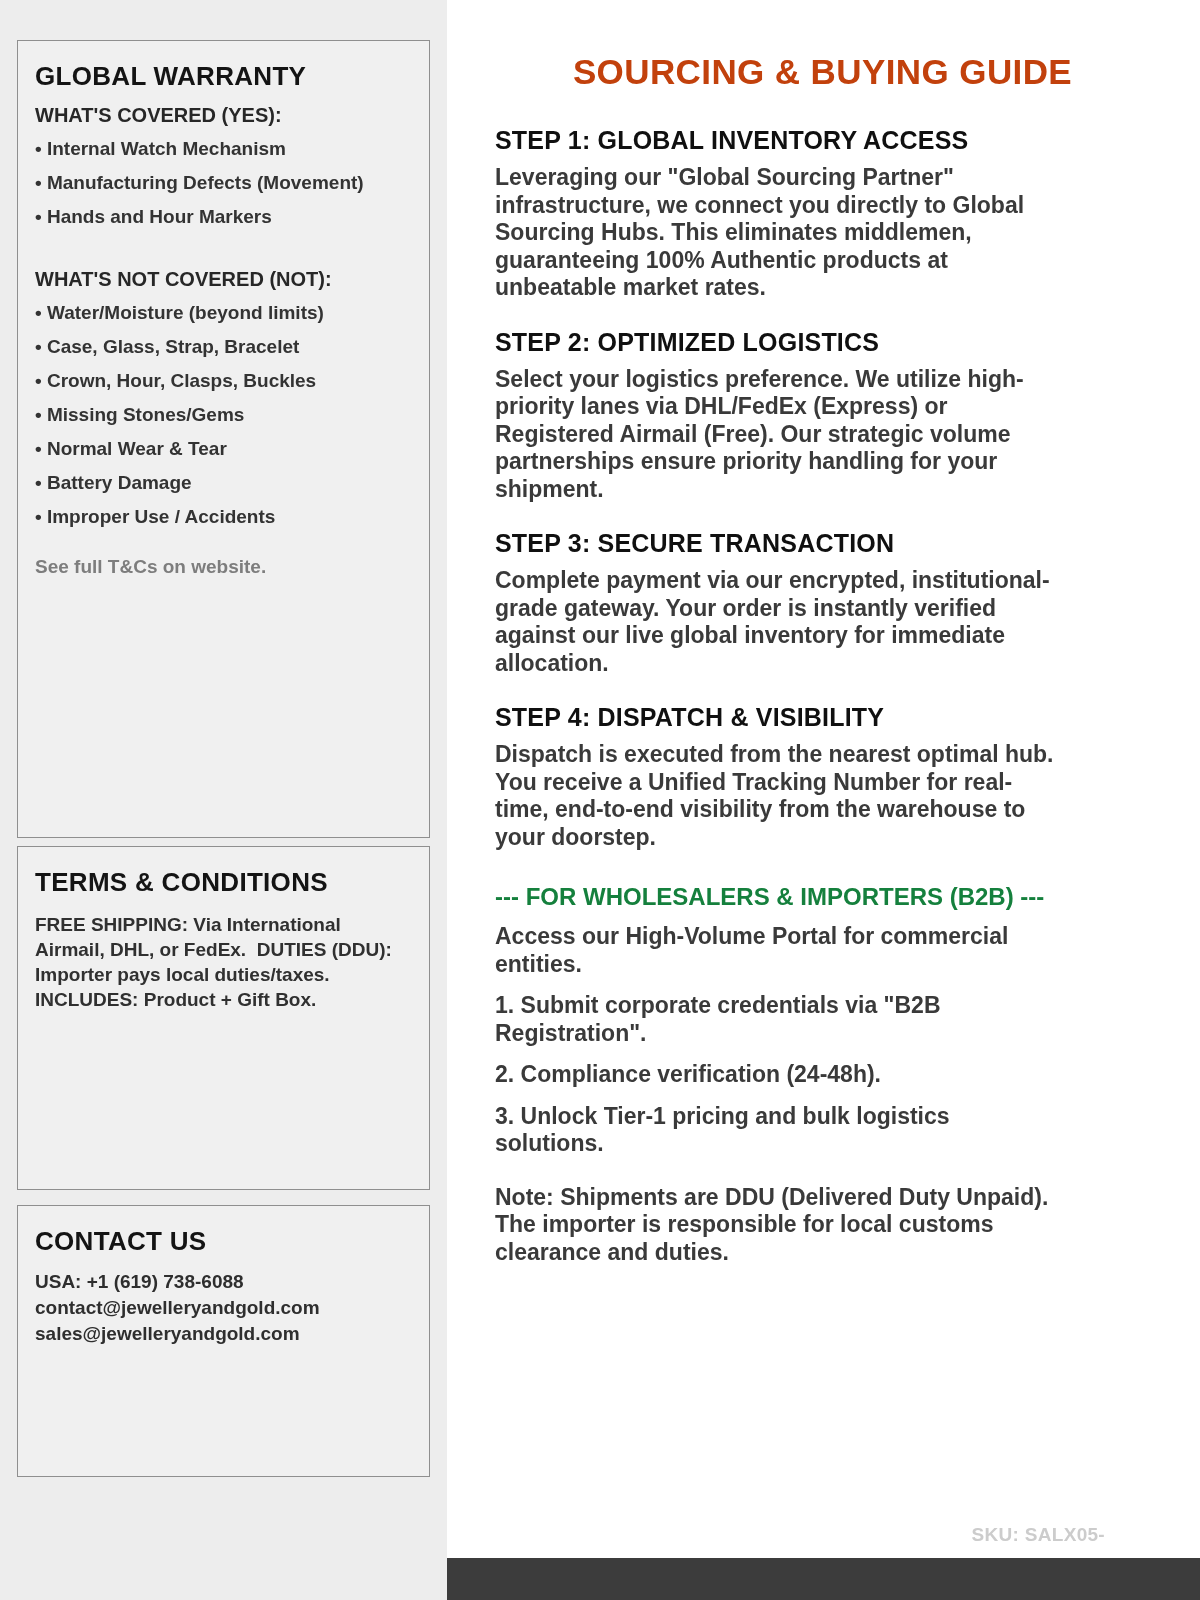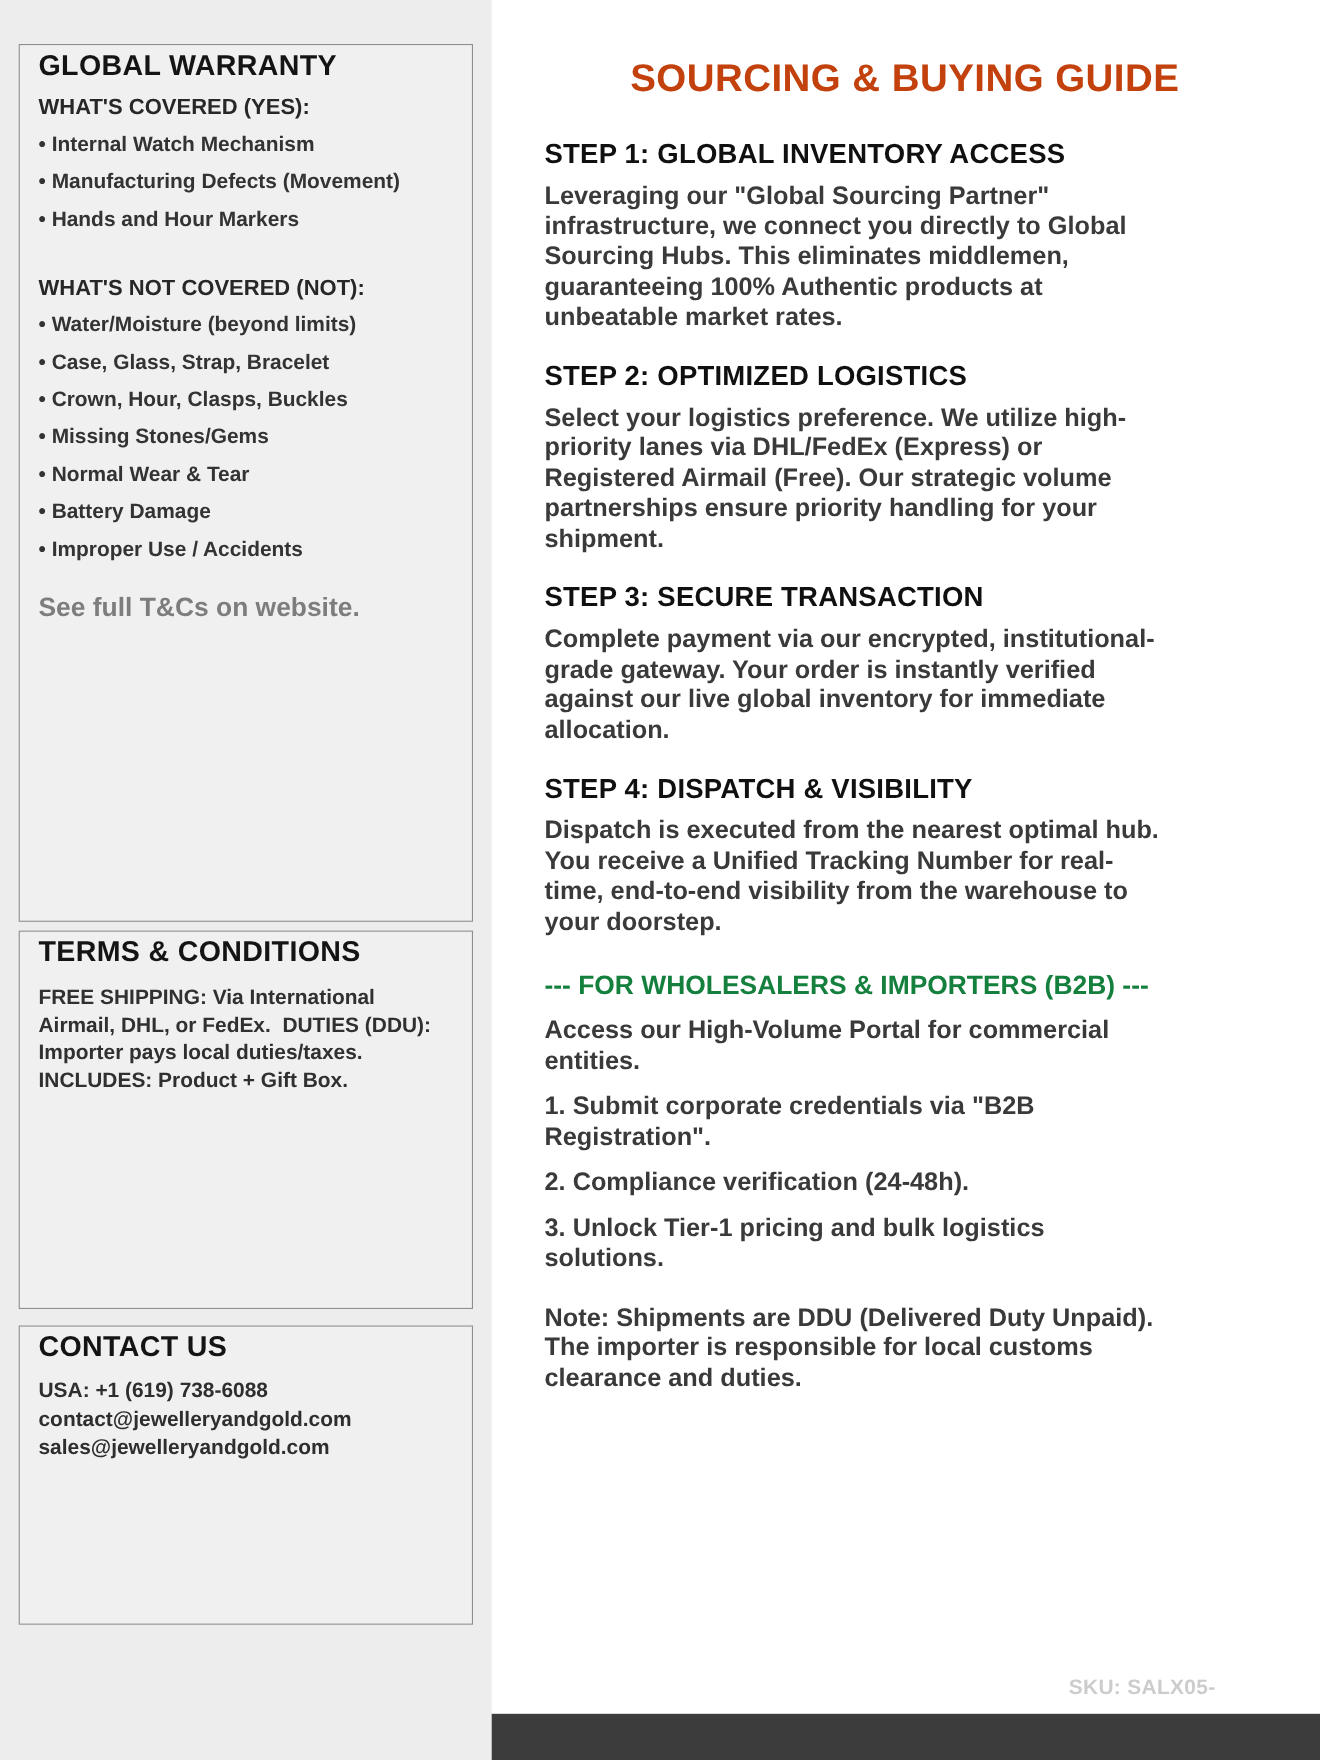--- a/index.html
+++ b/index.html
@@ -21,21 +21,21 @@
     position: absolute;
     left: 0; top: 0;
     width: 447px;
     height: 1600px;
     background: #ededed;
     padding: 40px 17px 0 17px;
   }
   .side-box {
     border: 1px solid #8f8f8f;
     background: #f0f0f0;
-    padding: 3px 17px;
+    padding: 20px 17px;
   }
   .box-warranty { height: 798px; margin-bottom: 8px; }
   .box-terms    { height: 344px; margin-bottom: 15px; }
   .box-contact  { height: 272px; }
 
   .side-title {
     font-size: 26px;
     font-weight: 800;
     color: #141414;
     letter-spacing: 0.3px;
@@ -51,21 +51,21 @@
   ul.bullets li {
     font-size: 19px;
     font-weight: 700;
     color: #333333;
     line-height: 23px;
     margin-bottom: 11px;
   }
   ul.bullets li::before { content: "• "; color: #333333; }
   .side-footnote {
     margin-top: 28px;
-    font-size: 24px;
+    font-size: 19px;
     font-weight: 700;
     color: #7d7d7d;
   }
   .terms-body {
     margin-top: 14px;
     font-size: 19px;
     font-weight: 700;
     color: #303030;
     line-height: 25px;
     white-space: pre-wrap;

